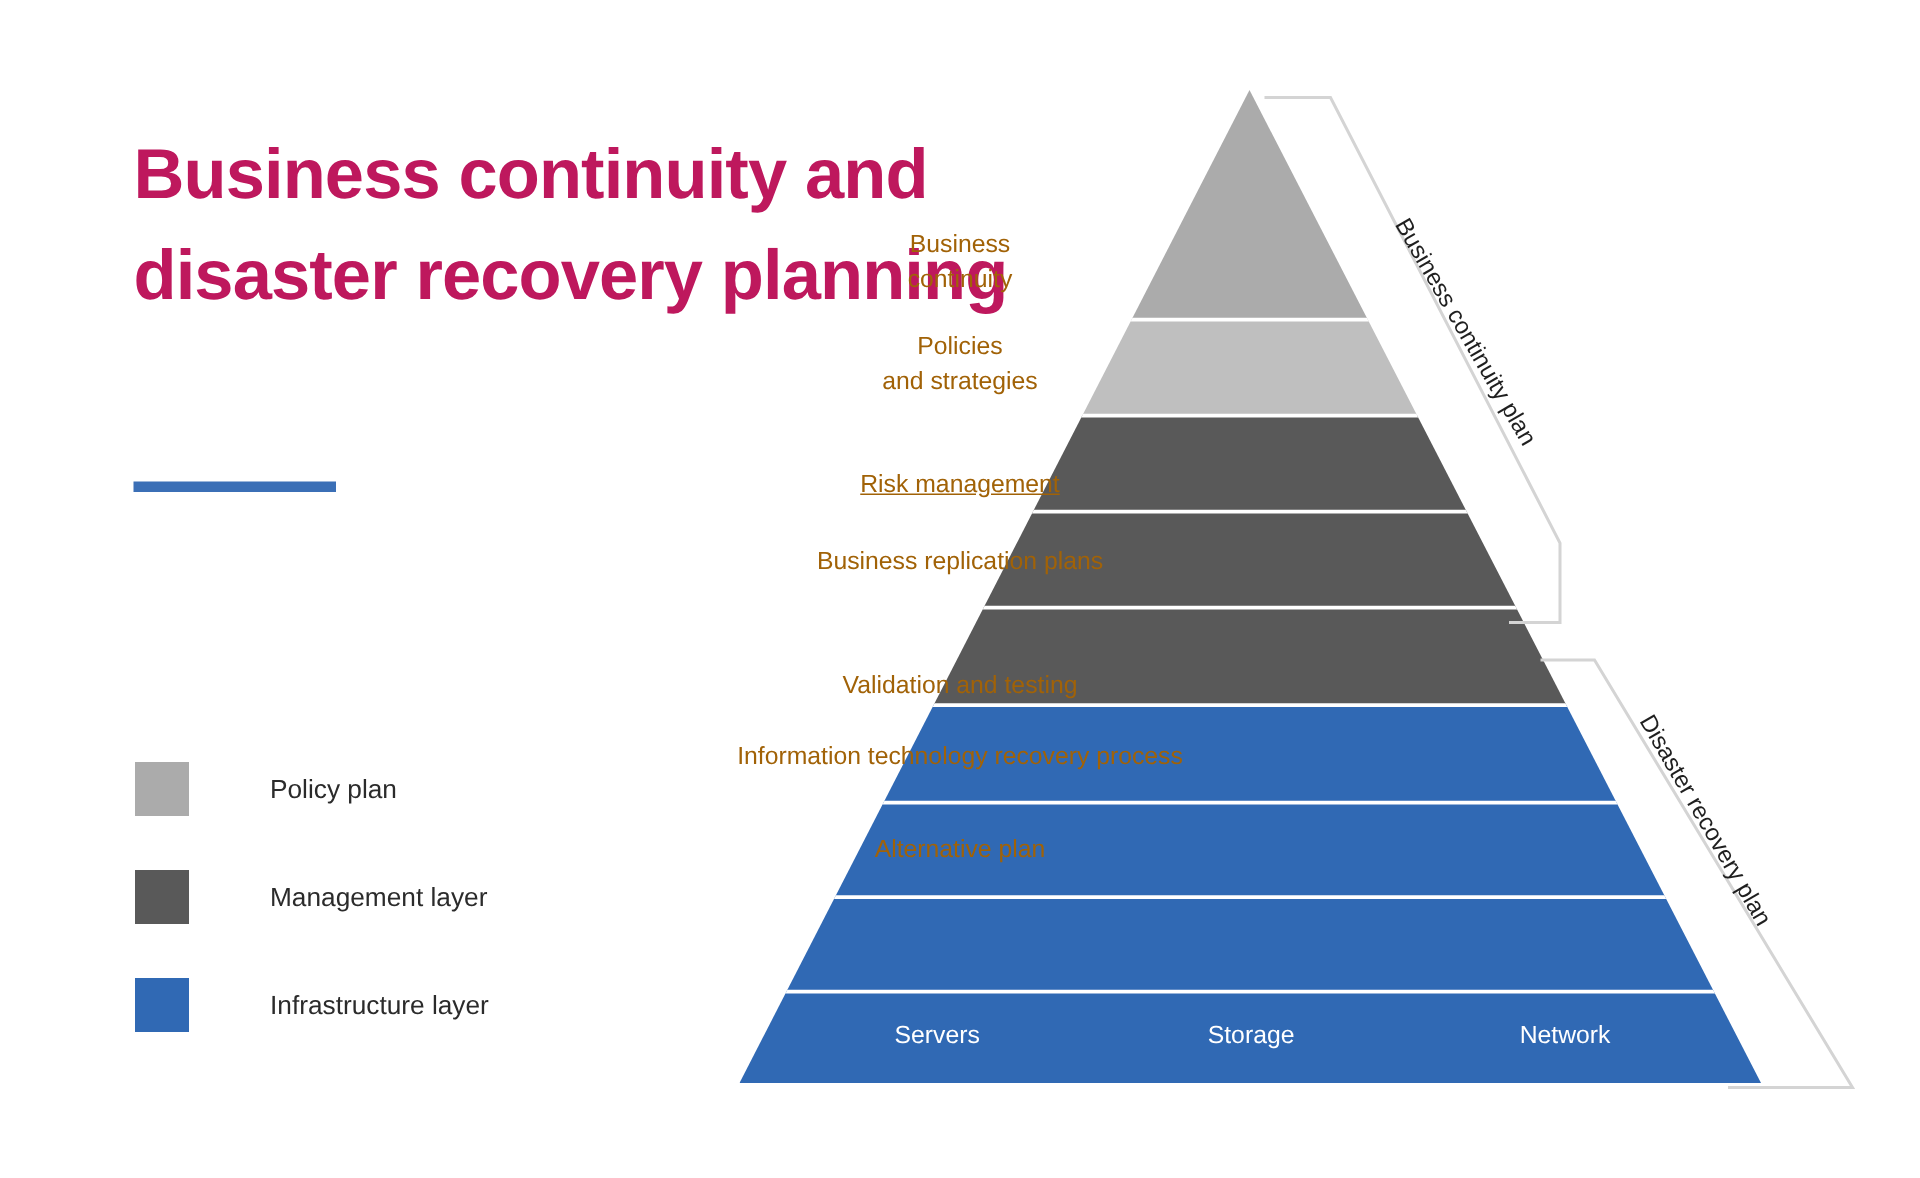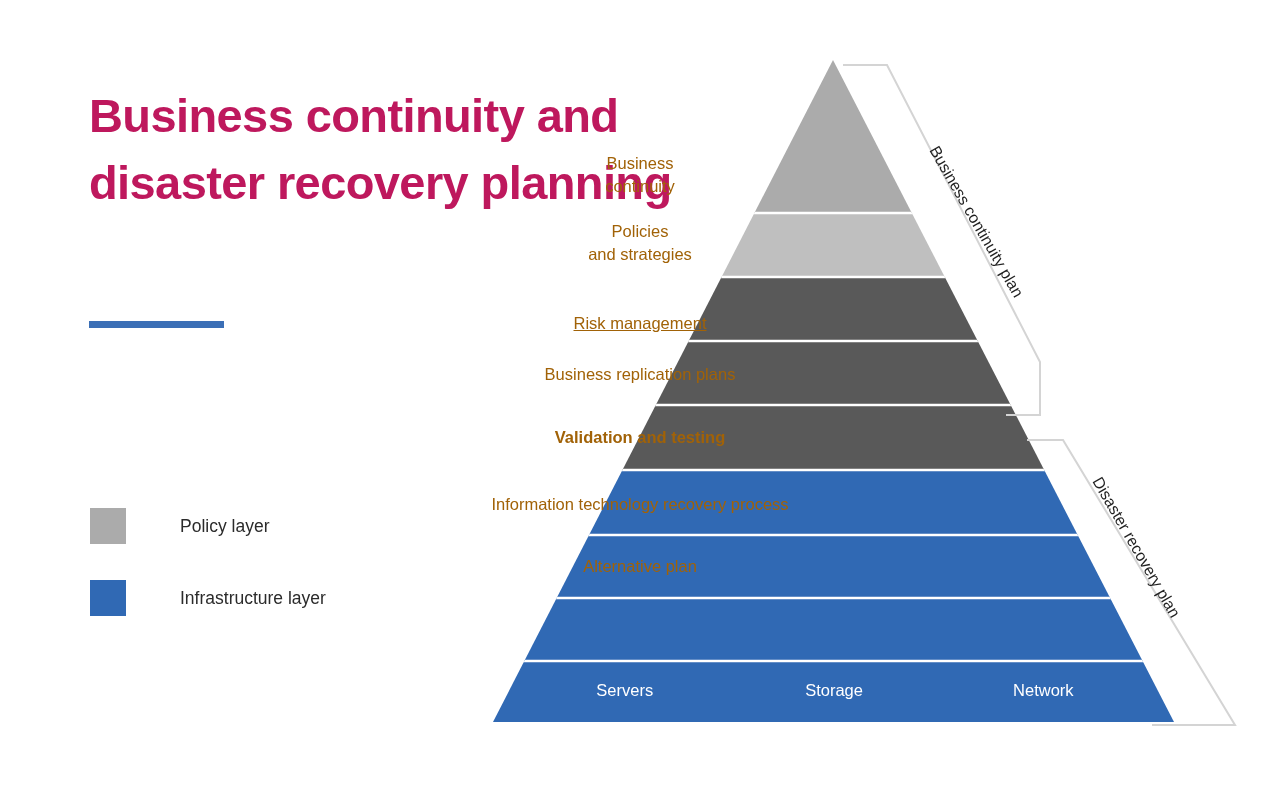--- a/index.html
+++ b/index.html
@@ -104,21 +104,25 @@
 <body>
 
 <div id="left-panel">
   <h1 id="page-title">Business continuity and disaster recovery planning</h1>
 </div>
 <div id="title-accent-bar" style="background: rgb(59, 111, 182);"></div>
 
 <div id="legend">
   <div class="legend-item">
     <span class="legend-swatch" id="sw0" style="background: rgb(171, 171, 171);"></span>
-    <span class="legend-label">Policy layer</span>
+    <span class="legend-label">Policy plan</span>
+  </div>
+  <div class="legend-item">
+    <span class="legend-swatch" id="sw1" style="background: rgb(89, 89, 89);"></span>
+    <span class="legend-label">Management layer</span>
   </div>
   <div class="legend-item">
     <span class="legend-swatch" id="sw2" style="background: rgb(48, 105, 180);"></span>
     <span class="legend-label">Infrastructure layer</span>
   </div>
 </div>
 
 <div id="pyramid-figure">
 
   <svg id="pyramid-svg" viewBox="0 0 1280 785">
@@ -153,21 +157,21 @@
 
     <polyline points="1027,440 1063,440 1235,725 1152,725" fill="none" stroke="#d4d4d4" stroke-width="2"></polyline>
   </svg>
 
   <div class="tier-label" style="top:152px;">Business
 continuity</div>
   <div class="tier-label" style="top:220px;">Policies
 and strategies</div>
   <div class="tier-label" style="top:312px;text-decoration:underline;">Risk management</div>
   <div class="tier-label" style="top:363px;">Business replication plans</div>
-  <div class="tier-label" style="top:426px;font-weight:bold;">Validation and testing</div>
+  <div class="tier-label" style="top:446px;">Validation and testing</div>
   <div class="tier-label" style="top:493px;">Information technology recovery process</div>
   <div class="tier-label" style="top:555px;">Alternative plan</div>
 
   <div id="bottom-row-labels">
     <span>Servers</span>
     <span>Storage</span>
     <span>Network</span>
   </div>
 
   <div class="bracket-label" id="bl0" style="left:941px; top:143px; transform:rotate(60deg);">Business continuity plan</div>

